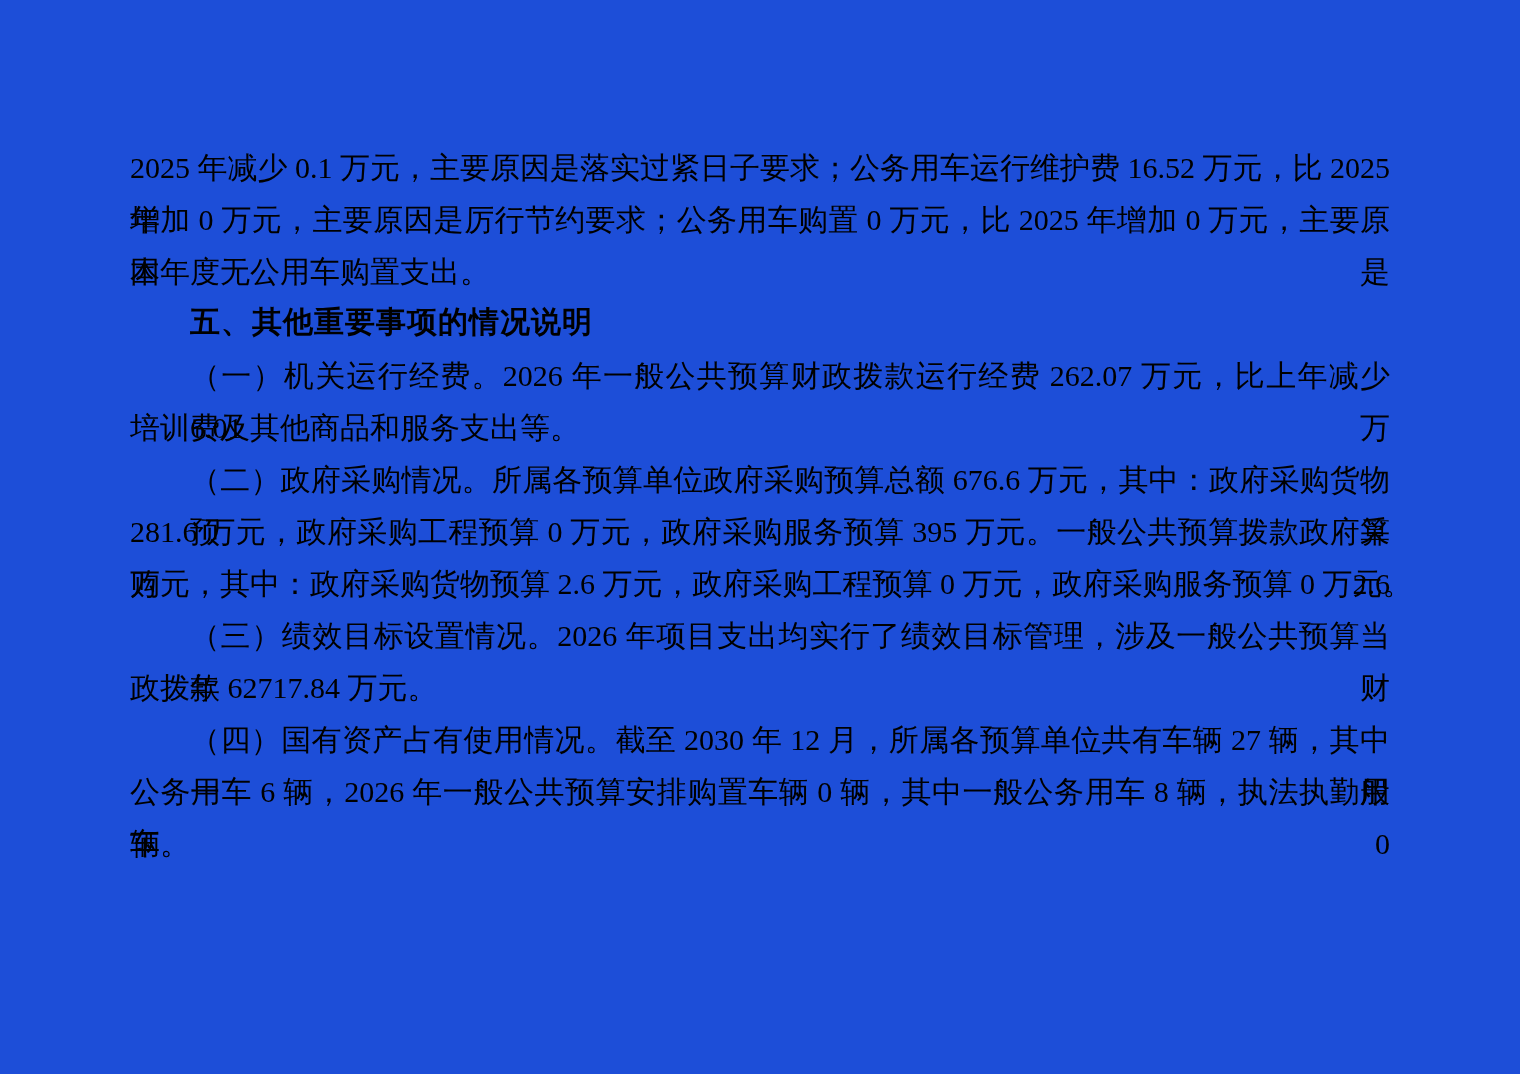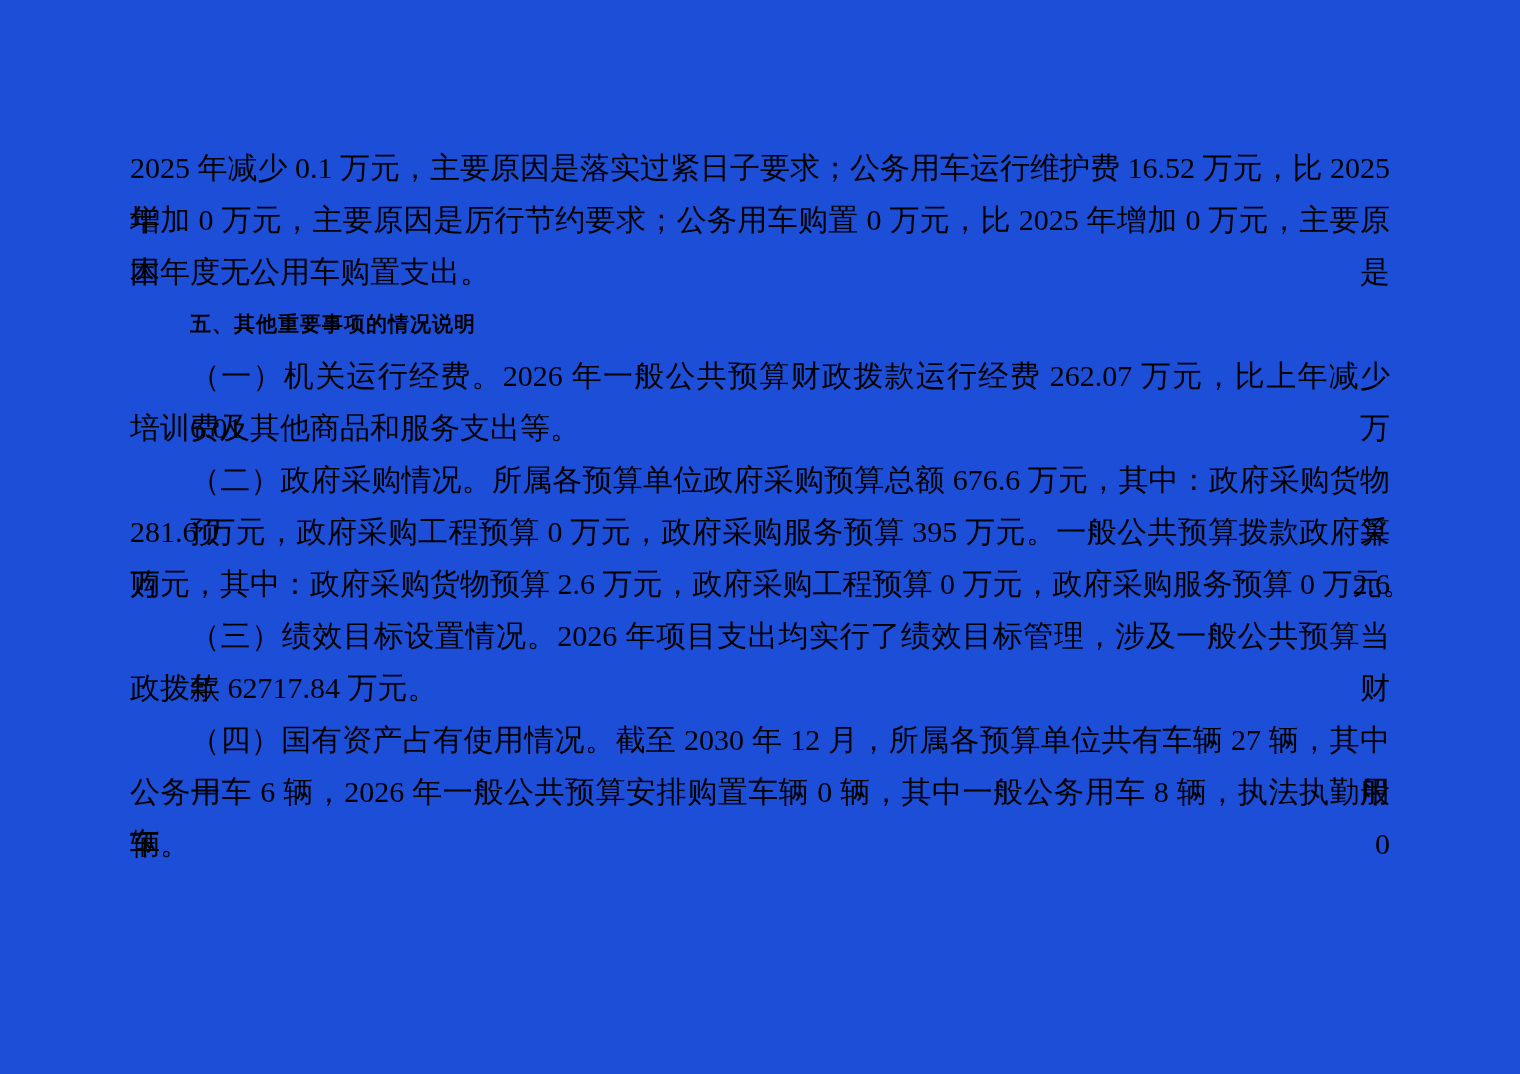--- a/index.html
+++ b/index.html
@@ -37,23 +37,23 @@
   }
   
   .line.first {
     padding-left: 60px;
   }
   .line.j.first {
     width: 1200px;
   }
   
   .line.heading {
-    font-family: Liberation Serif, serif;
+    font-family: Liberation Mono, monospace;
     font-weight: 700;
-    font-size: 21px;
+    font-size: 30px;
     letter-spacing: 1px;
   }
 </style>
 </head>
 <body>
 
 <div class="page">
   <div class="text-block">
 
     <div class="line j">2025 年减少 0.1 万元，主要原因是落实过紧日子要求；公务用车运行维护费 16.52 万元，比 2025 年</div>

